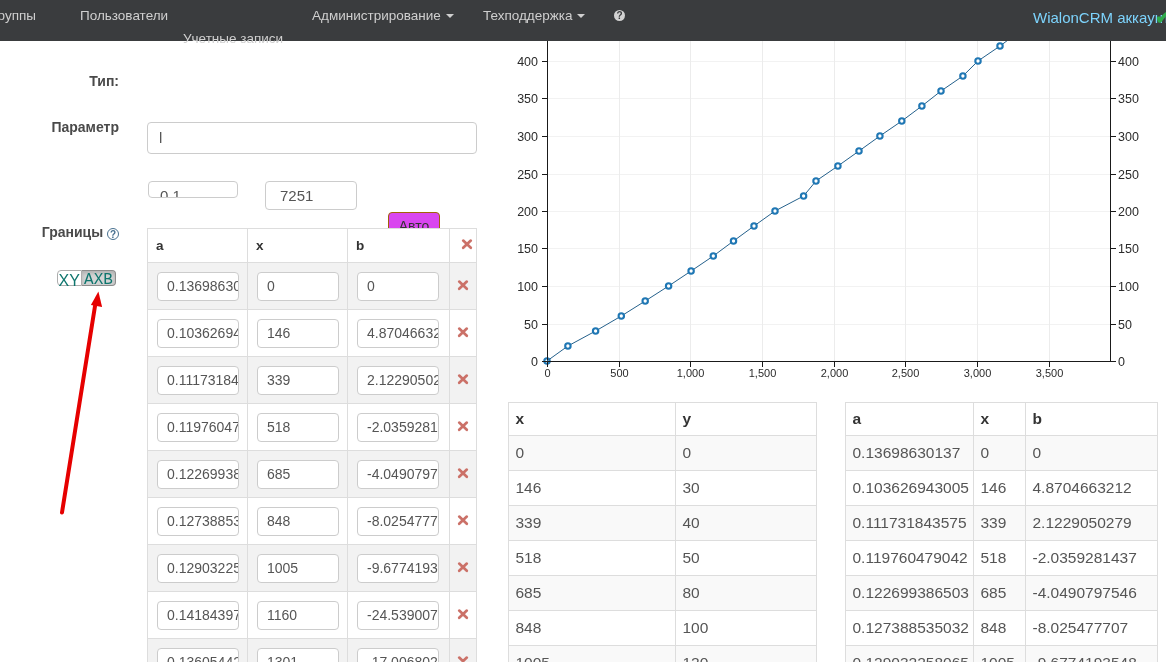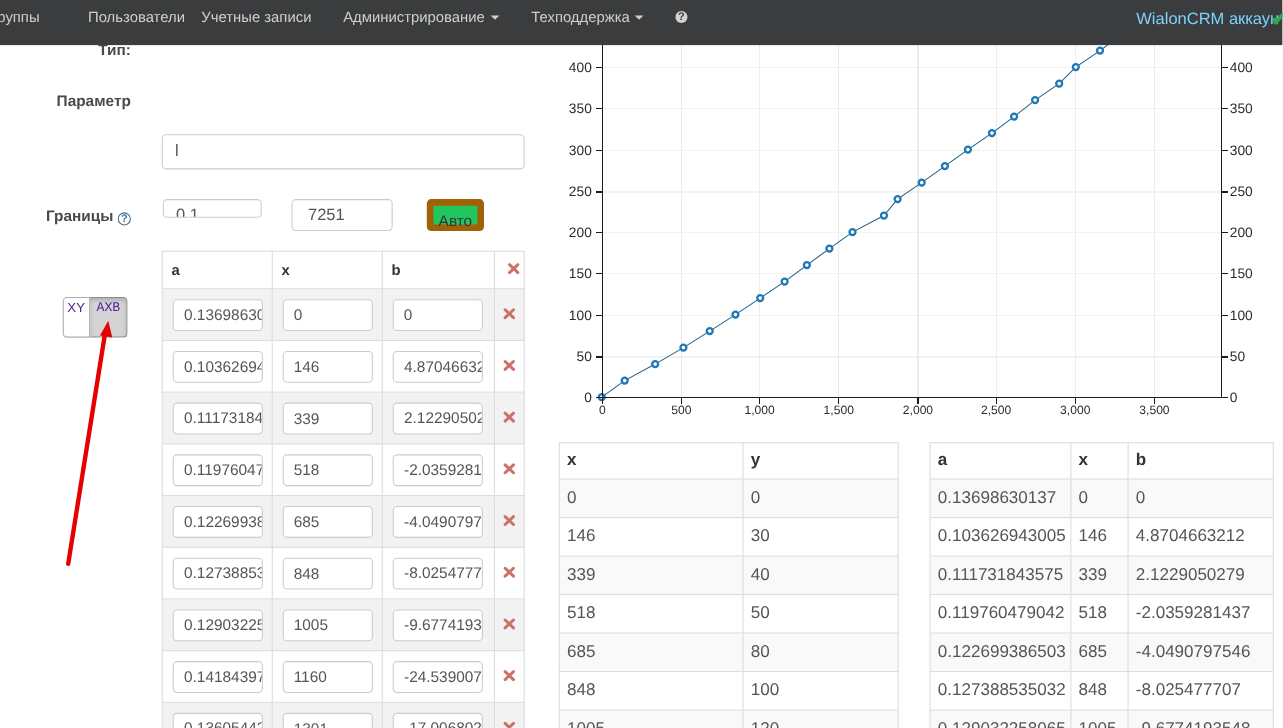--- a/index.html
+++ b/index.html
@@ -11,37 +11,37 @@
 #nav { position:absolute; left:0; top:0; width:1166px; height:41px; background:#3a3c3e; z-index:60; }
 .nitem { position:absolute; top:8px; font-size:13.5px; color:#cfcfcf; white-space:nowrap; }
 .caret { display:inline-block; width:0; height:0; margin-left:5px; vertical-align:2px;
   border-left:4px solid transparent; border-right:4px solid transparent; border-top:4px solid #cfcfcf; }
 #qicon { position:absolute; left:614px; top:10px; width:11px; height:11px; border-radius:50%;
   background:#d2d2d2; color:#3a3c3e; font-weight:bold; font-size:10px; line-height:12px; text-align:center; }
 #acct { position:absolute; top:9px; left:1033px; font-size:15px; color:#7dd3fc; white-space:nowrap; }
 #check { position:absolute; left:1155px; top:6px; color:#2faa4a; font-size:19px; font-weight:bold; }
 
 
-.lbl { position:absolute; left:0; width:119px; text-align:right; font-size:14px; font-weight:bold; color:#4a4a4a; line-height:17px; }
+.lbl { position:absolute; left:0; width:119px; text-align:right; font-size:14px; font-weight:bold; color:#4a4a4a; line-height:17px;margin-top:36px; }
 .inp { position:absolute; border:1px solid #ccc; border-radius:4px; background:#fff;
   font-size:15px; color:#555; padding-left:11px; overflow:hidden; white-space:nowrap; }
 .qhelp { display:inline-block; width:12px; height:12px; border:1px solid #47708f; border-radius:50%;
   color:#47708f; font-size:10px; line-height:11px; text-align:center; font-weight:bold; vertical-align:-1px; }
 
 #sel { position:absolute; left:147px; top:26px; width:330px; height:33px; border:1px solid #ccc; border-radius:4px;
   font-size:14.5px; color:#555; line-height:35px; padding-left:17px; }
 #sel .arr { position:absolute; right:7px; top:18px; width:0; height:0;
   border-left:5px solid transparent; border-right:5px solid transparent; border-top:6px solid #333; }
 
-.btn { position:absolute; border:6px solid #a16207; border-radius:4px; background:#22c55e; color:#333;
-  font-size:14px; text-align:center; }
+.btn { position:absolute; border:1px solid #a16207; border-radius:4px; background:#d946ef; color:#333;
+  font-size:14px; text-align:center;margin-top:31px; }
 
 
 #tgl { position:absolute; left:56.5px; top:270px; height:21px; }
-#tgl span { display:inline-block; height:37px; line-height:19px; font-size:12px; color:#4c1d95;
+#tgl span { display:inline-block; height:16px; line-height:19px; font-size:16px; color:#0f766e;
   text-align:center; float:left; }
 #txy { width:25.5px; border:1px solid #adadad; border-radius:4px 0 0 4px; background:#fff; }
 #taxb { width:34px; border:1px solid #8c8c8c; border-left:0; border-radius:0 4px 4px 0; background:#d4d4d4;
   box-shadow:inset 0 2px 4px rgba(0,0,0,.18);font-family:Liberation Mono, monospace; }
 
 
 #ftab { position:absolute; left:147px; top:228px; width:329px; border-collapse:collapse; table-layout:fixed; }
 #ftab td { border:1px solid #ddd; padding:0; }
 #ftab tr.hd td { height:34px; font-size:13.5px; font-weight:bold; color:#333; padding-left:8px; background:#fff; }
 #ftab tr.dr { height:47px; }
@@ -412,21 +412,21 @@
     </table>
 
   <svg id="arrow" style="left:38px; top:282px; z-index:40;" width="90" height="250" viewBox="0 0 90 250">
     <line x1="24" y1="230.5" x2="57.5" y2="21" stroke="#e60000" stroke-width="4" stroke-linecap="round"></line>
     <polygon points="60.4,9.5 64.1,24.9 52.9,22.9" fill="#e60000"></polygon>
   </svg>
 
   <div id="nav">
     <span class="nitem" style="left:-9px;">Группы</span>
     <span class="nitem" style="left:80px;">Пользователи</span>
-    <span class="nitem" style="left:183px;">Учетные записи</span>
+    <span class="nitem" style="left:183px;margin-top:23px;">Учетные записи</span>
     <span class="nitem" style="left:312px;">Администрирование<span class="caret"></span></span>
     <span class="nitem" style="left:483px;">Техподдержка<span class="caret"></span></span>
     <span id="qicon">?</span>
     <span id="acct">WialonCRM аккаунт</span>
     <span id="check">✔</span>
   </div>
 
 </div>
 
 </body></html>

